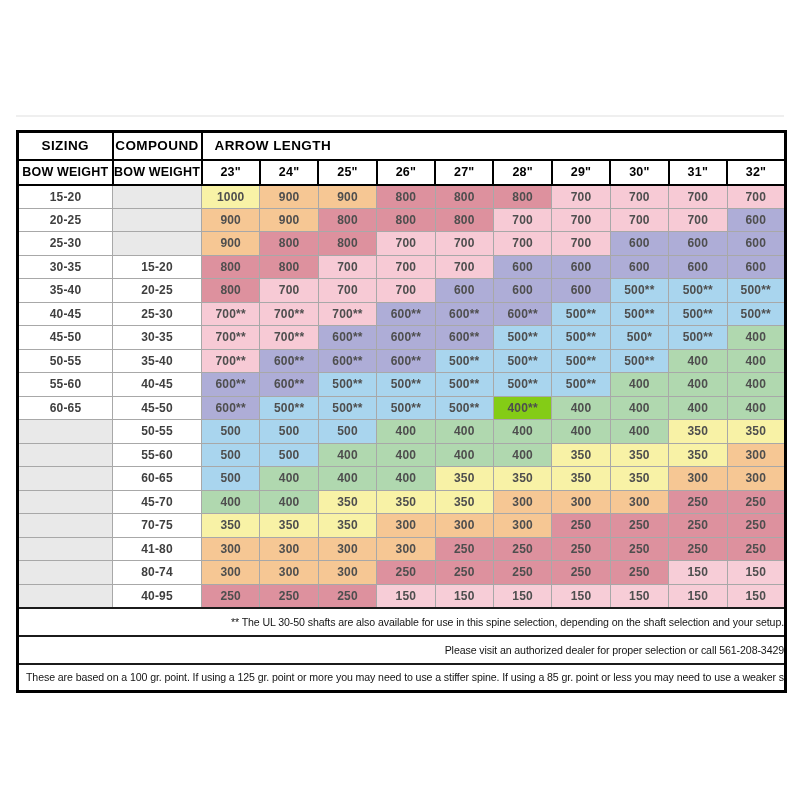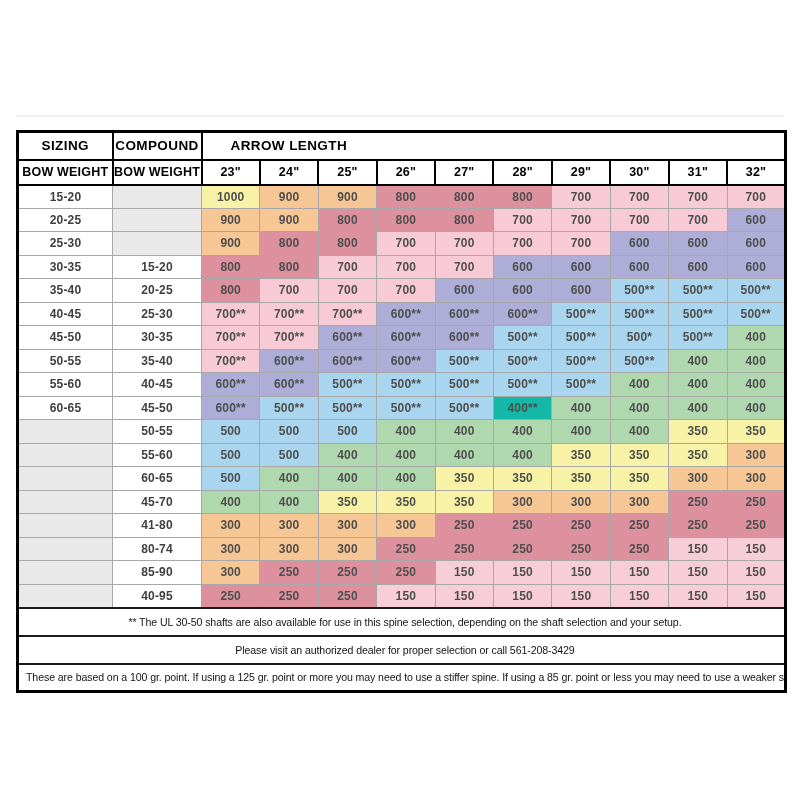--- a/index.html
+++ b/index.html
@@ -21,34 +21,34 @@
   table.chart {
     position: absolute; left: 16px; top: 130px; width: 768px;
     border-collapse: collapse; table-layout: fixed;
     border: 3px solid #000;
   }
   th, td { text-align: center; vertical-align: middle; overflow: hidden; white-space: nowrap; }
 
   thead th { border: 2px solid #000; background: #fff; color: #000; font-weight: 700; }
   tr.h1 th { height: 28px; font-size: 13.5px; letter-spacing: 0.4px; }
   tr.h2 th { height: 25px; font-size: 12.5px; letter-spacing: 0.2px; }
-  th.arrow-span { text-align: left; padding-left: 28px; }
+  th.arrow-span { text-align: left; padding-left: 12px; }
 
   tbody td {
     border: 1px solid #a8a8a8; height: 23.5px;
     font-size: 12px; font-weight: 700; color: #4e4e4e; letter-spacing: 0.2px;
   }
   tbody tr:first-child td { border-top: 2px solid #000; }
   td.label { background: #ffffff; color: #3f3f3f; }
   td.blank { background: #e9e9e9; }
 
   tfoot td {
     border: 1px solid #9c9c9c; border-left: none; border-right: none;
     border-top: 2px solid #1b1b1b;
-    height: 28px; text-align: center; padding-left: 7px;
+    height: 28px; text-align: right; padding-left: 7px;
     font-size: 10.6px; font-weight: 400; color: #141414; letter-spacing: -0.1px;
   }
 </style>
 </head>
 <body>
 
 <div class="page">
 
   <div class="title-divider"></div>
 
@@ -218,21 +218,21 @@
           <td style="background: rgb(176, 216, 175);">400</td>
         </tr>
         <tr>
           <td class="label">60-65</td>
           <td class="label">45-50</td>
           <td style="background: rgb(174, 173, 215);">600**</td>
           <td style="background: rgb(169, 213, 238);">500**</td>
           <td style="background: rgb(169, 213, 238);">500**</td>
           <td style="background: rgb(169, 213, 238);">500**</td>
           <td style="background: rgb(169, 213, 238);">500**</td>
-          <td style="background: #14b8a6;">400**</td>
+          <td style="background: #84cc16;">400**</td>
           <td style="background: rgb(176, 216, 175);">400</td>
           <td style="background: rgb(176, 216, 175);">400</td>
           <td style="background: rgb(176, 216, 175);">400</td>
           <td style="background: rgb(176, 216, 175);">400</td>
         </tr>
         <tr>
           <td class="label blank"></td>
           <td class="label">50-55</td>
           <td style="background: rgb(169, 213, 238);">500</td>
           <td style="background: rgb(169, 213, 238);">500</td>
@@ -282,20 +282,34 @@
           <td style="background: rgb(248, 242, 166);">350</td>
           <td style="background: rgb(248, 242, 166);">350</td>
           <td style="background: rgb(246, 199, 148);">300</td>
           <td style="background: rgb(246, 199, 148);">300</td>
           <td style="background: rgb(246, 199, 148);">300</td>
           <td style="background: rgb(221, 145, 158);">250</td>
           <td style="background: rgb(221, 145, 158);">250</td>
         </tr>
         <tr>
           <td class="label blank"></td>
+          <td class="label">70-75</td>
+          <td style="background: rgb(248, 242, 166);">350</td>
+          <td style="background: rgb(248, 242, 166);">350</td>
+          <td style="background: rgb(248, 242, 166);">350</td>
+          <td style="background: rgb(246, 199, 148);">300</td>
+          <td style="background: rgb(246, 199, 148);">300</td>
+          <td style="background: rgb(246, 199, 148);">300</td>
+          <td style="background: rgb(221, 145, 158);">250</td>
+          <td style="background: rgb(221, 145, 158);">250</td>
+          <td style="background: rgb(221, 145, 158);">250</td>
+          <td style="background: rgb(221, 145, 158);">250</td>
+        </tr>
+        <tr>
+          <td class="label blank"></td>
           <td class="label">41-80</td>
           <td style="background: rgb(246, 199, 148);">300</td>
           <td style="background: rgb(246, 199, 148);">300</td>
           <td style="background: rgb(246, 199, 148);">300</td>
           <td style="background: rgb(246, 199, 148);">300</td>
           <td style="background: rgb(221, 145, 158);">250</td>
           <td style="background: rgb(221, 145, 158);">250</td>
           <td style="background: rgb(221, 145, 158);">250</td>
           <td style="background: rgb(221, 145, 158);">250</td>
           <td style="background: rgb(221, 145, 158);">250</td>
@@ -305,34 +319,20 @@
           <td class="label blank"></td>
           <td class="label">80-74</td>
           <td style="background: rgb(246, 199, 148);">300</td>
           <td style="background: rgb(246, 199, 148);">300</td>
           <td style="background: rgb(246, 199, 148);">300</td>
           <td style="background: rgb(221, 145, 158);">250</td>
           <td style="background: rgb(221, 145, 158);">250</td>
           <td style="background: rgb(221, 145, 158);">250</td>
           <td style="background: rgb(221, 145, 158);">250</td>
           <td style="background: rgb(221, 145, 158);">250</td>
-          <td style="background: rgb(247, 205, 215);">150</td>
-          <td style="background: rgb(247, 205, 215);">150</td>
-        </tr>
-        <tr>
-          <td class="label blank"></td>
-          <td class="label">85-90</td>
-          <td style="background: rgb(246, 199, 148);">300</td>
-          <td style="background: rgb(221, 145, 158);">250</td>
-          <td style="background: rgb(221, 145, 158);">250</td>
-          <td style="background: rgb(221, 145, 158);">250</td>
-          <td style="background: rgb(247, 205, 215);">150</td>
-          <td style="background: rgb(247, 205, 215);">150</td>
-          <td style="background: rgb(247, 205, 215);">150</td>
-          <td style="background: rgb(247, 205, 215);">150</td>
           <td style="background: rgb(247, 205, 215);">150</td>
           <td style="background: rgb(247, 205, 215);">150</td>
         </tr>
         <tr>
           <td class="label blank"></td>
           <td class="label">40-95</td>
           <td style="background: rgb(221, 145, 158);">250</td>
           <td style="background: rgb(221, 145, 158);">250</td>
           <td style="background: rgb(221, 145, 158);">250</td>
           <td style="background: rgb(247, 205, 215);">150</td>

